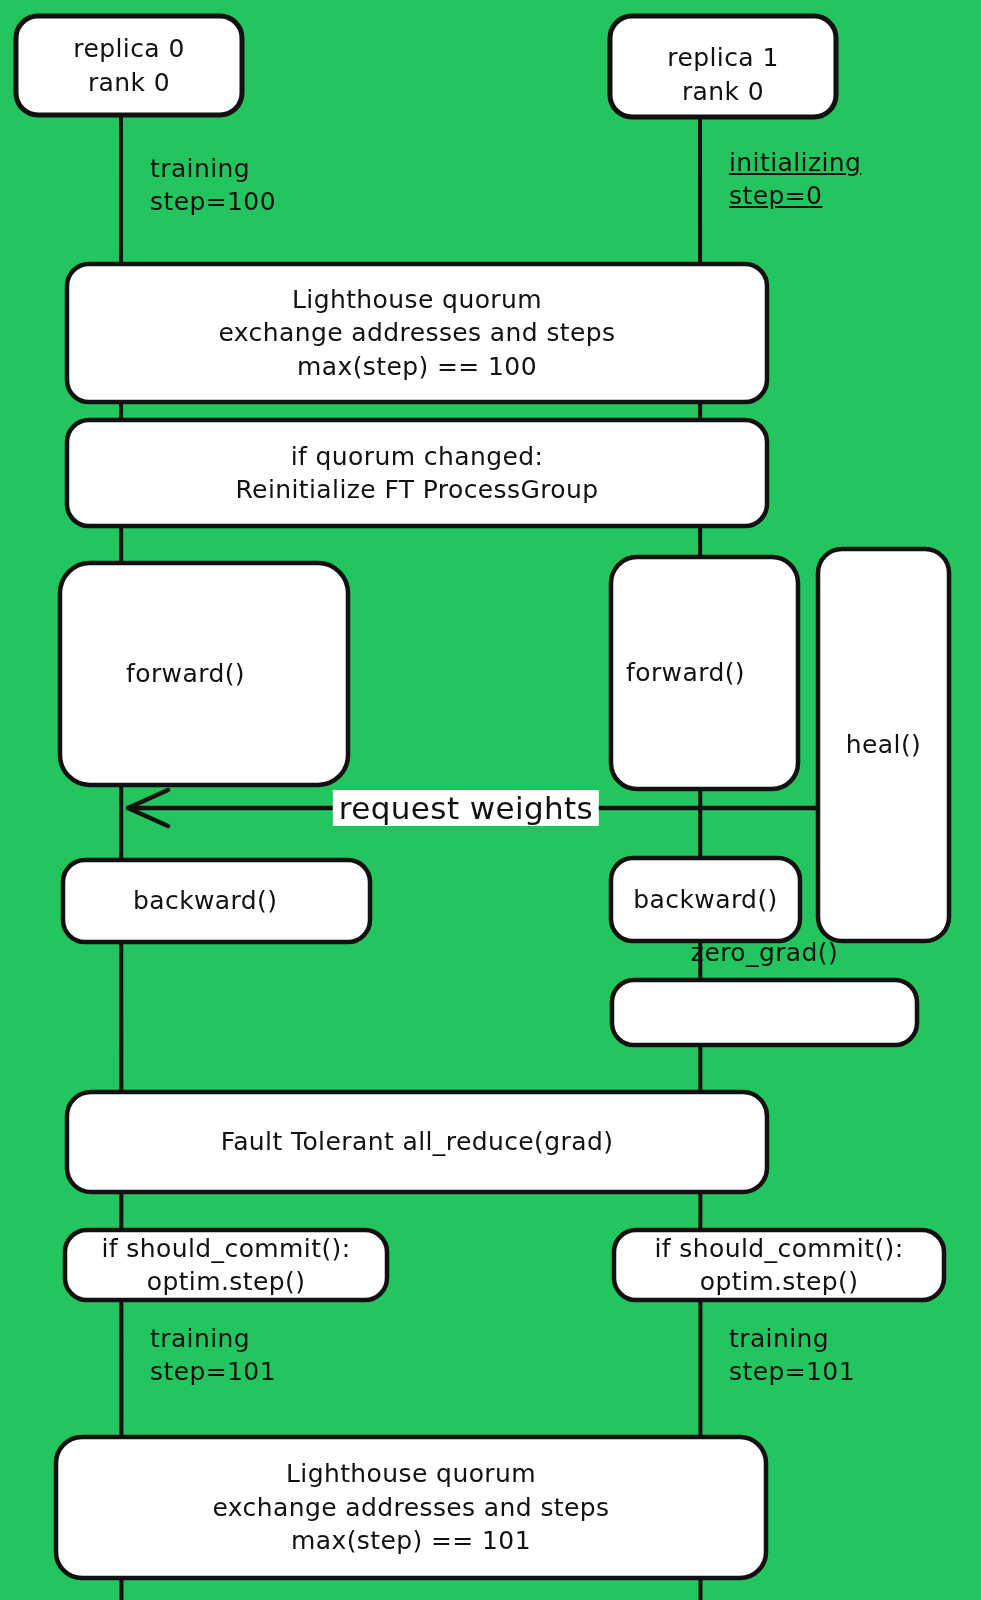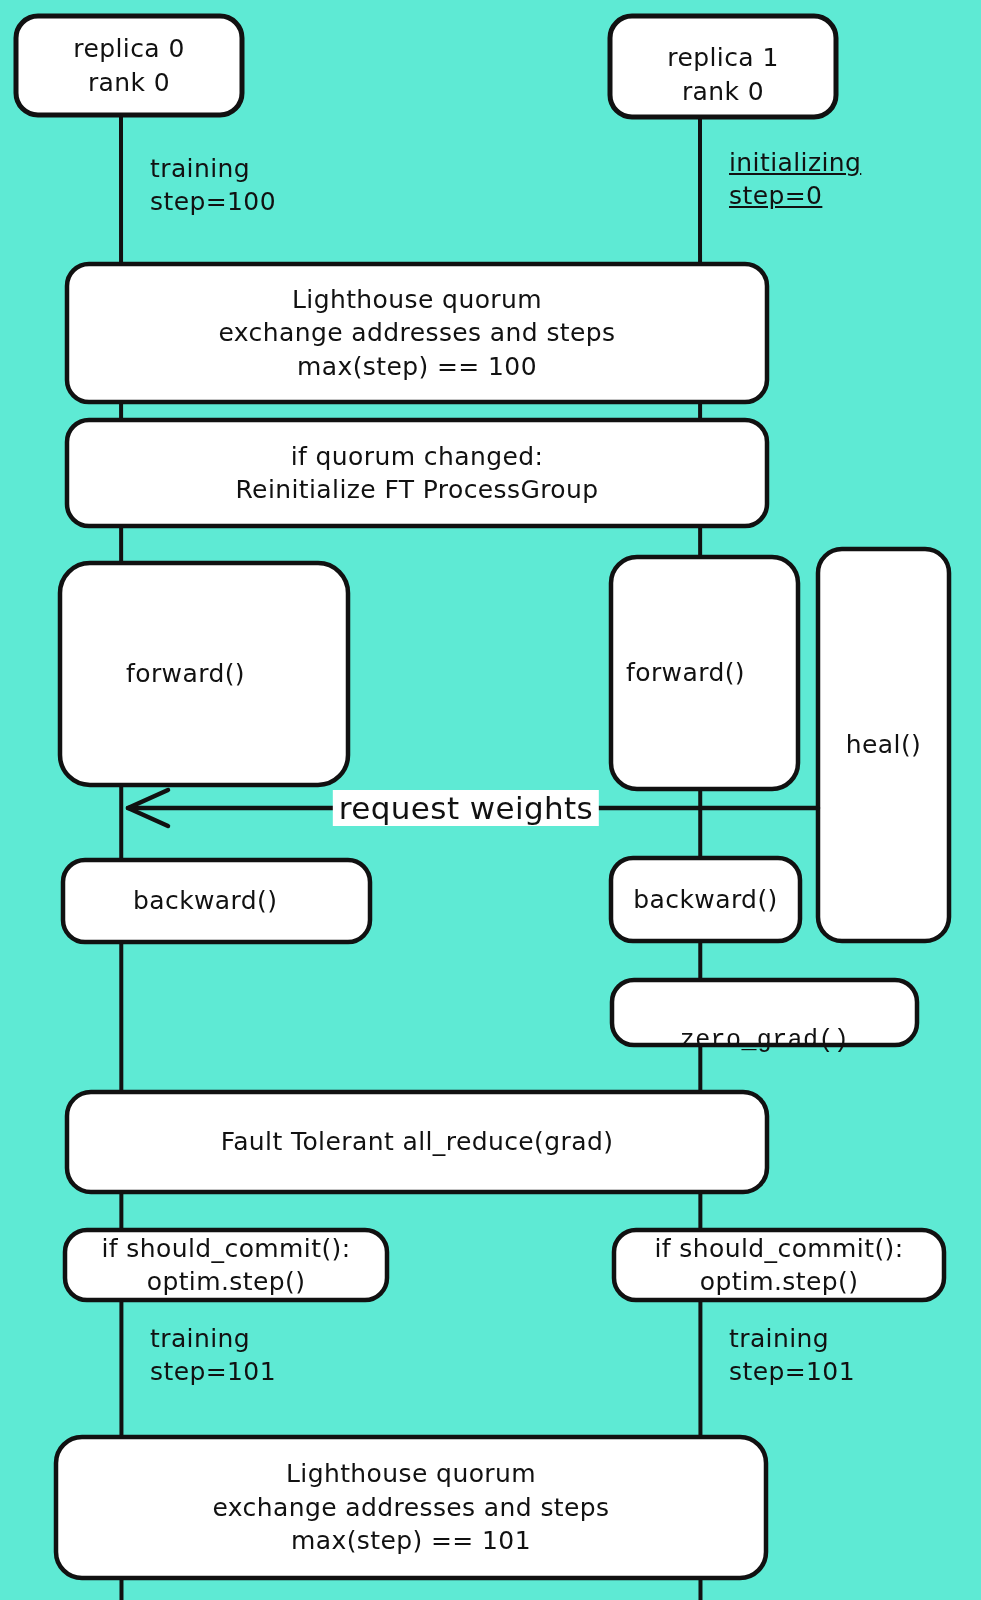--- a/index.html
+++ b/index.html
@@ -8,21 +8,21 @@
     padding: 0;
     background: #ffffff;
   }
   body {
     font-family: "DejaVu Sans", sans-serif;
   }
   #canvas {
     position: relative;
     width: 981px;
     height: 1600px;
-    background: #5eead4;
+    background: #22c55e;
     overflow: hidden;
   }
   #canvas svg.layer {
     position: absolute;
     top: 0;
     left: 0;
     width: 981px;
     height: 1600px;
     pointer-events: none;
   }
@@ -146,21 +146,21 @@
   <div class="boxtext" style="left:60px; top:563px; width:288px; height:222px; justify-content:flex-start; padding-left:66px; box-sizing:border-box;">forward()</div>
 
   <div class="boxtext" style="left:611px; top:557px; width:187px; height:232px; justify-content:flex-start; padding-left:15px; box-sizing:border-box;">forward()</div>
 
   <div class="boxtext" style="left:818px; top:549px; width:131px; height:392px;">heal()</div>
 
   <div class="boxtext" style="left:63px; top:860px; width:307px; height:82px; justify-content:flex-start; padding-left:70px; box-sizing:border-box;">backward()</div>
 
   <div class="boxtext" style="left:611px; top:858px; width:189px; height:83px;">backward()</div>
 
-  <div class="boxtext" style="left:612px; top:1008px; width:305px; height:65px;font-family:Liberation Mono, monospace;">zero_grad()</div>
+  <div class="boxtext" style="left:612px; top:920px; width:305px; height:65px;">zero_grad()</div>
 
   <div class="boxtext" style="left:67px; top:1092px; width:700px; height:100px;">Fault Tolerant all_reduce(grad)</div>
 
   <div class="boxtext" style="left:65px; top:1230px; width:322px; height:70px;">if should_commit():
 optim.step()</div>
 
   <div class="boxtext" style="left:614px; top:1230px; width:330px; height:70px;">if should_commit():
 optim.step()</div>
 
   <div class="lbl left" style="left:150px; top:1322px;">training

